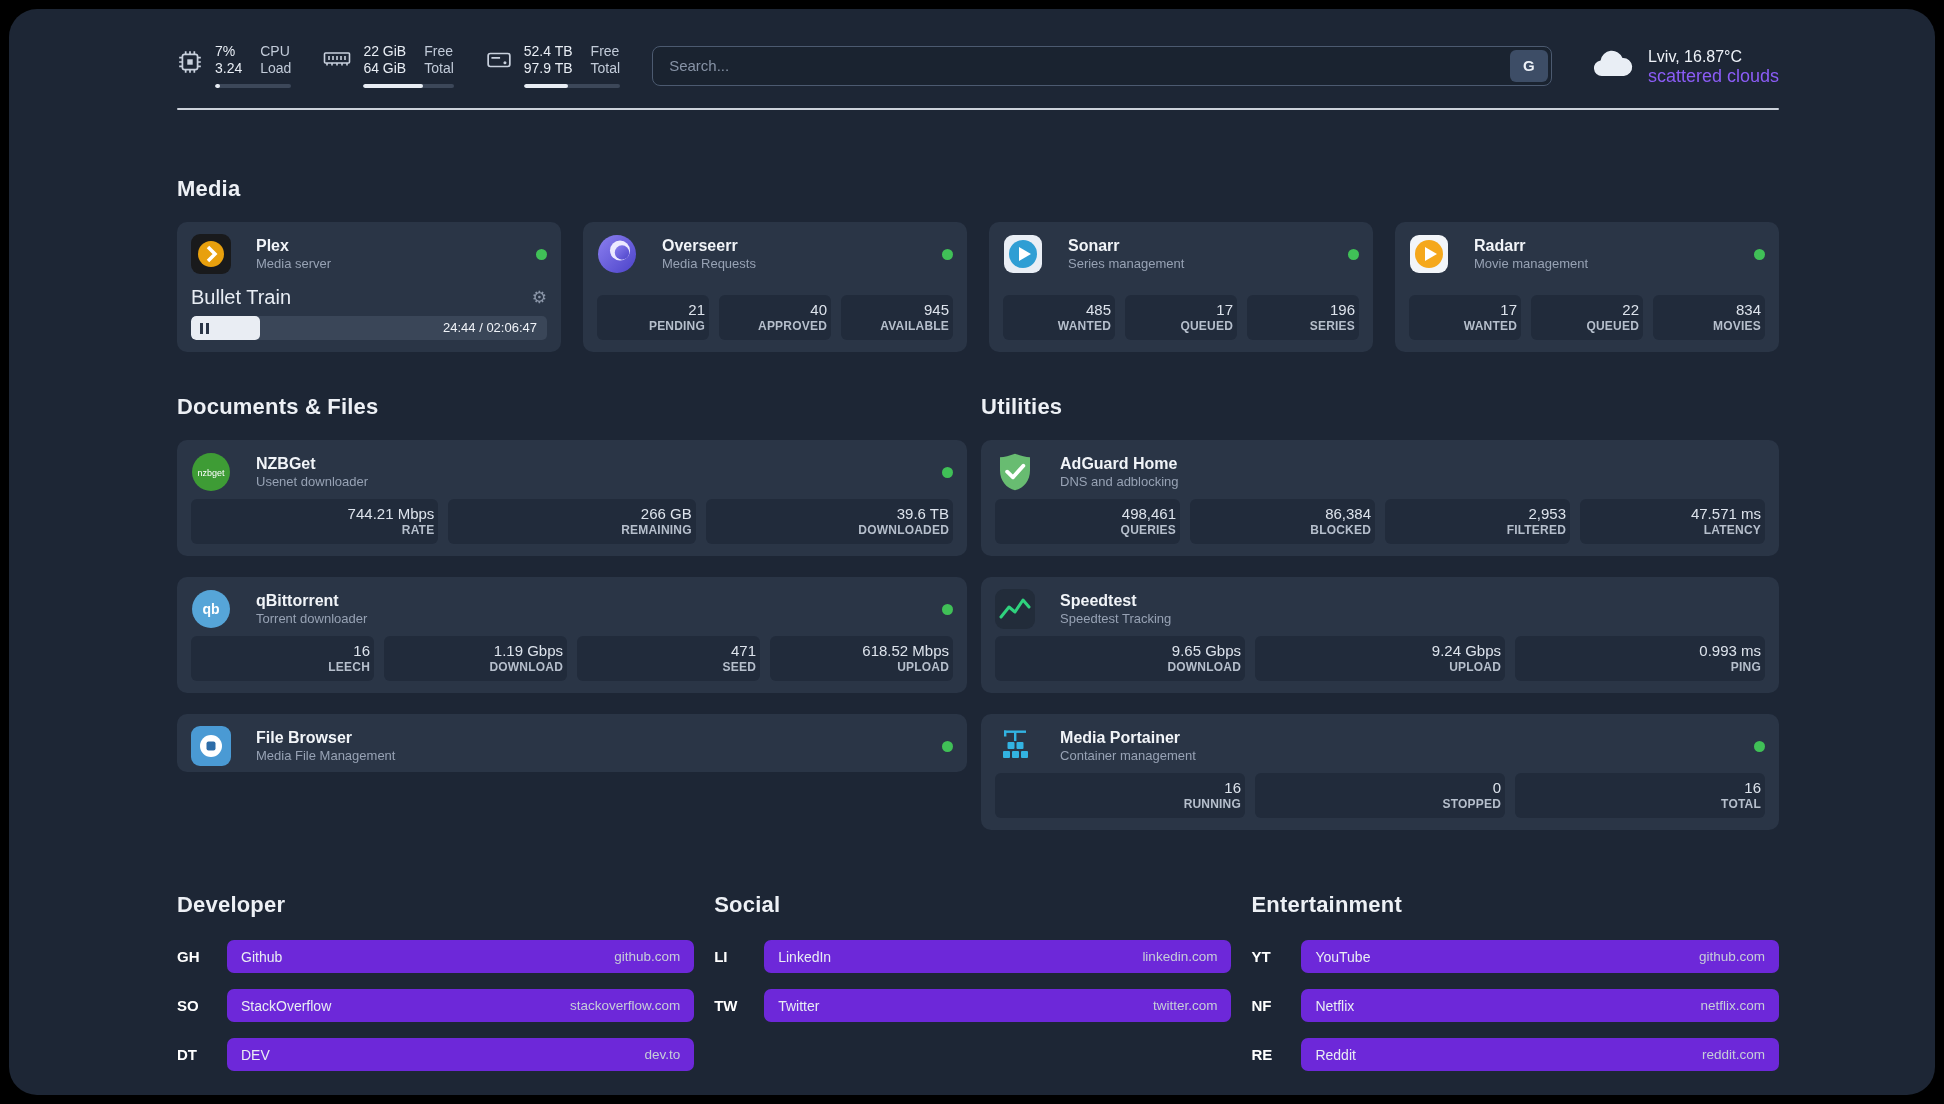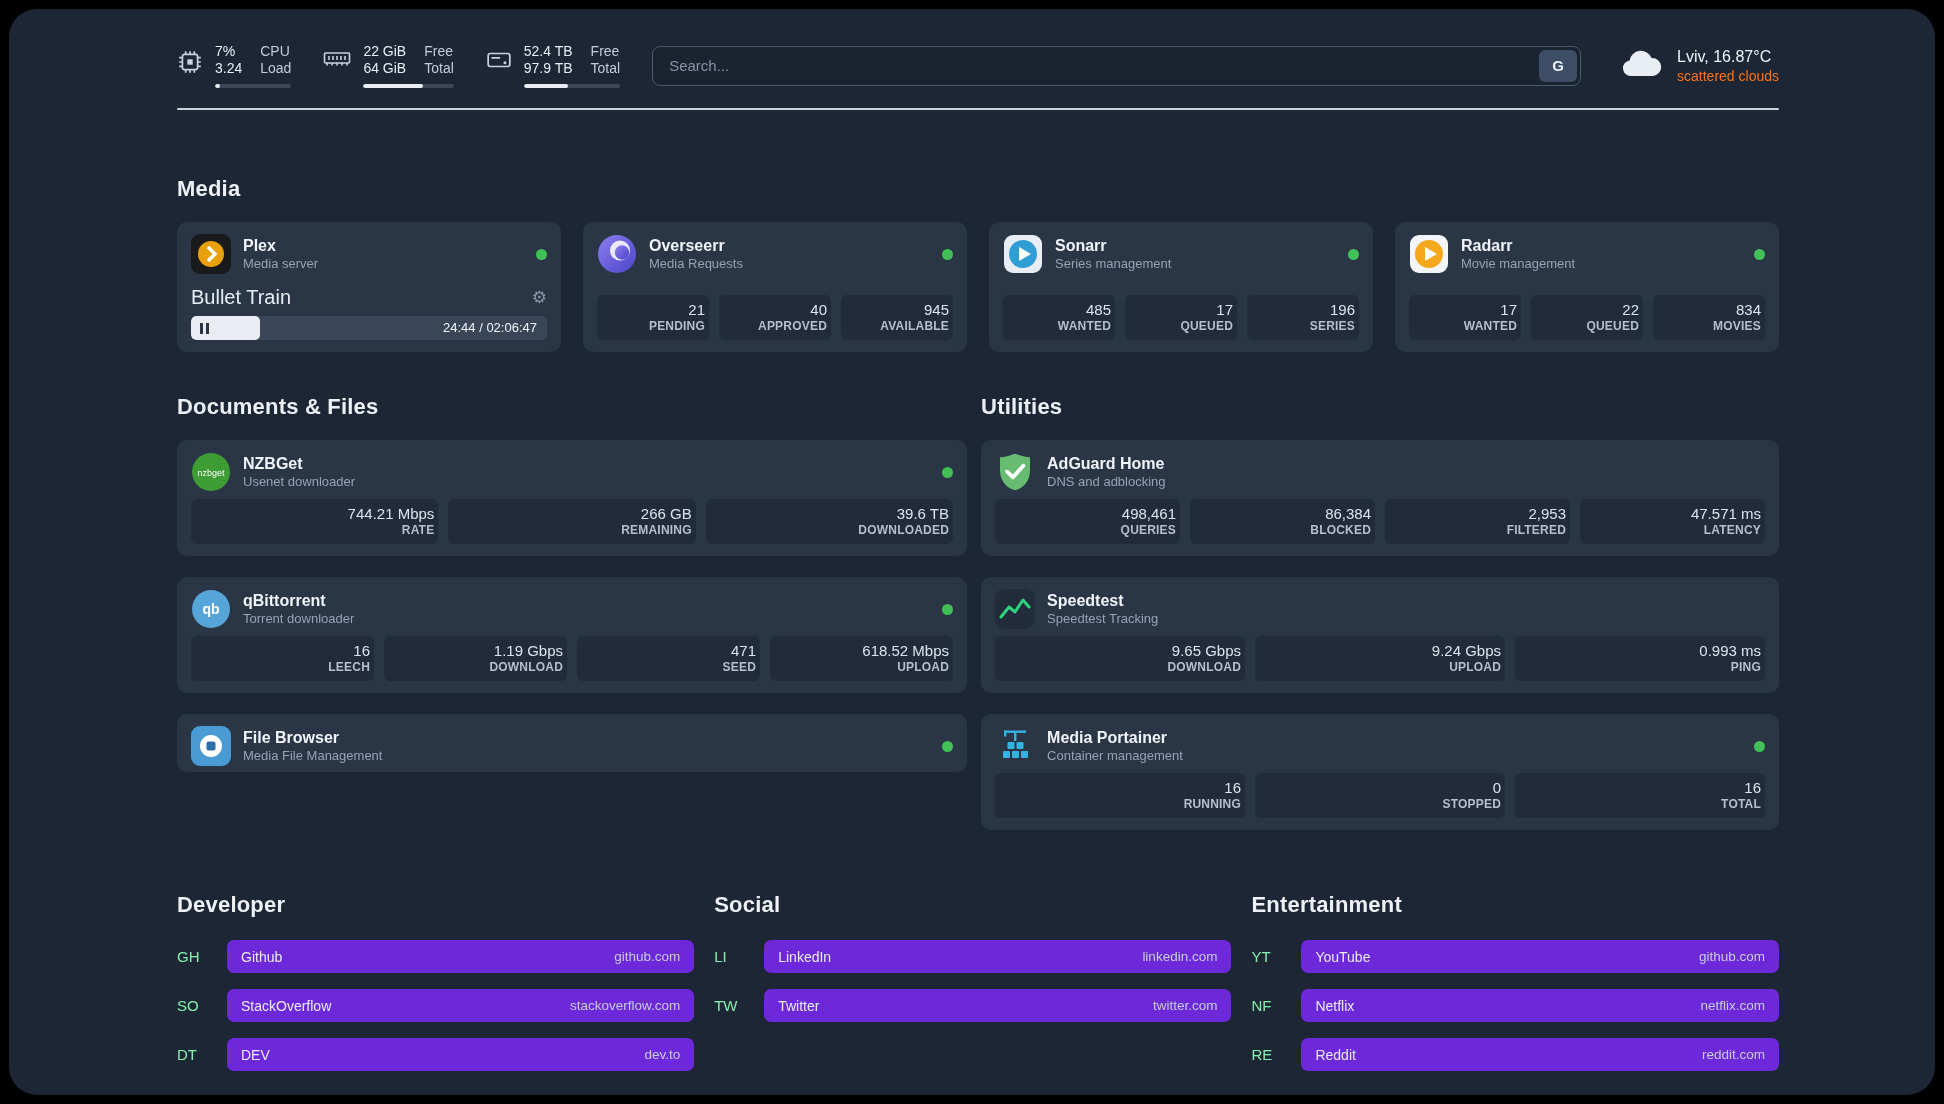--- a/index.html
+++ b/index.html
@@ -25,36 +25,36 @@
     border:1px solid #4c5a70; border-radius:8px; color:#dfe5ee; padding:0 56px 0 16px; font-size:15px;
     font-family:"Liberation Sans", sans-serif; outline:none;}
   .search-input::placeholder {color:#8793a6;}
   .search-btn {position:absolute; right:4px; top:4px; bottom:4px; width:38px; background:#3d4d66;
     border:none; border-radius:6px; color:#eef2f8; font-size:15px; font-weight:bold;
     display:flex; align-items:center; justify-content:center; cursor:pointer;}
 
   .weather {display:flex; align-items:center; gap:14px;}
   .weather-txt {display:flex; flex-direction:column;}
   .weather-loc {font-size:16px; color:#eef2f8; line-height:20px;}
-  .weather-cond {font-size:14px; color:#f97316; line-height:18px;}
+  .weather-cond {font-size:18px; color:#8b5cf6; line-height:18px;}
 
   .divider {margin-top:20px; height:2px; background:#ccd2db; border-radius:1px;}
 
   
   .section-title {font-size:22px; font-weight:600; color:#edf0f5; letter-spacing:.2px;}
   .media-title {margin-top:66px; margin-bottom:20px;}
   .media-grid {display:grid; grid-template-columns:repeat(4,1fr); gap:22px;}
 
   .card {background:#2a3546; border-radius:10px; padding:12px 14px; box-sizing:border-box;
     display:flex; flex-direction:column; cursor:pointer;}
   .media-card {height:130px;}
   .tall-card {height:116px;}
   .short-card {height:58px; justify-content:flex-start;}
 
-  .card-head {display:flex; align-items:center; gap:12px;}
+  .card-head {display:flex; align-items:center; gap:25px;}
   .appicon {width:40px; height:40px; flex:none; display:flex; align-items:center; justify-content:center;}
   .appicon svg {width:40px; height:40px; display:block;}
   .card-titles {flex:1; min-width:0;}
   .app-name {font-size:16px; font-weight:600; color:#f1f4f8; line-height:20px; white-space:nowrap;}
   .app-sub {font-size:13px; color:#97a2b4; line-height:16px; white-space:nowrap;}
   .dot {width:11px; height:11px; border-radius:50%; background:#40c057; flex:none; align-self:center;}
 
   .stats {display:flex; gap:10px; margin-top:auto;}
   .tile {flex:1; background:#212b3b; border-radius:6px; padding:5px 4px 6px; text-align:right; min-width:0;}
   .tile-value {font-size:15px; color:#dde3ec; line-height:19px; white-space:nowrap;}
@@ -75,21 +75,21 @@
   
   .two-col {display:grid; grid-template-columns:1fr 1.01fr; gap:14px; margin-top:42px;}
   .col-title {margin-bottom:20px;}
   .col-stack {display:flex; flex-direction:column; gap:21px;}
 
   
   .links-grid {display:grid; grid-template-columns:1fr 1fr 1.02fr; gap:20px; margin-top:62px;}
   .links-title {margin-bottom:22px;}
   .link-rows {display:flex; flex-direction:column; gap:16px;}
   .link-row {display:flex; align-items:center;}
-  .link-abbr {width:38px; margin-right:12px; font-size:15px; color:#86efac; font-weight:400;}
+  .link-abbr {width:38px; margin-right:12px; font-size:15px; color:#ffffff; font-weight:700;}
   .link-bar {flex:1; height:33px; background:#6d28d9; border-radius:7px; display:flex;
     align-items:center; justify-content:space-between; padding:0 14px; cursor:pointer;}
   .link-name {font-size:14px; color:#e9edf3;}
   .link-url {font-size:13.5px; color:#c6cdd8;}
 </style>
 </head>
 <body>
 
 <div class="app">
   <div class="content">

